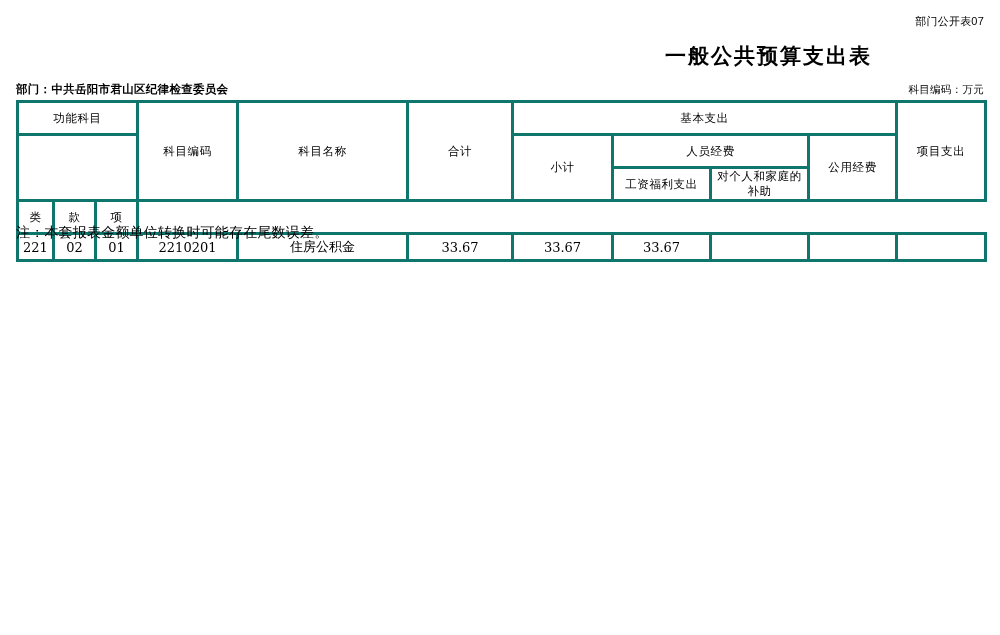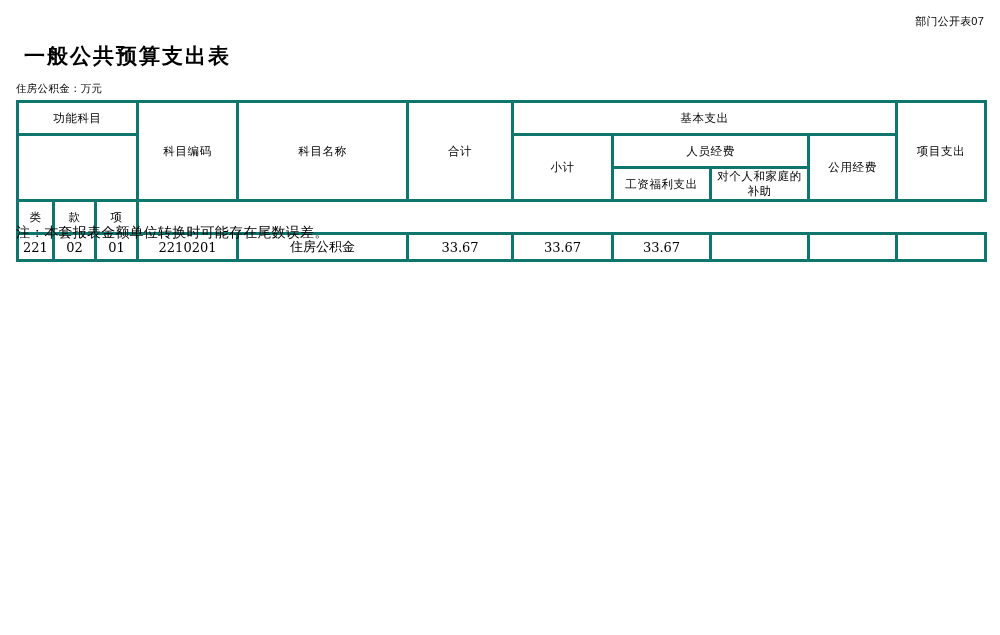--- a/index.html
+++ b/index.html
@@ -27,26 +27,25 @@
     right: 16px;
     font-size: 11px;
     color: #000;
     letter-spacing: 0.2px;
   }
   .doc-title {
     position: absolute;
     top: 42px;
     left: 0;
     width: 872px;
-    text-align: left;
+    text-align: right;
     font-size: 21px;
     font-weight: bold;
     letter-spacing: 2px;
     font-family: "DejaVu Sans", "Liberation Sans", sans-serif;
-    margin-left: 24px;
   }
   .meta-row {
     position: absolute;
     top: 82px;
     left: 16px;
     width: 968px;
     display: flex;
     justify-content: space-between;
     align-items: flex-end;
     font-size: 11.5px;
@@ -109,21 +108,22 @@
 </head>
 <body>
 
 <div class="page">
 
   <div class="form-code">部门公开表07</div>
 
   <div class="doc-title">一般公共预算支出表</div>
 
   <div class="meta-row">
-    <div class="meta-right">住房公积金：万元</div>
+    <div class="meta-left">部门：中共岳阳市君山区纪律检查委员会</div>
+    <div class="meta-right">科目编码：万元</div>
   </div>
 
   <table class="budget">
     <colgroup>
       <col style="width:36px">
       <col style="width:42px">
       <col style="width:42px">
       <col style="width:100px">
       <col style="width:170px">
       <col style="width:105px">

